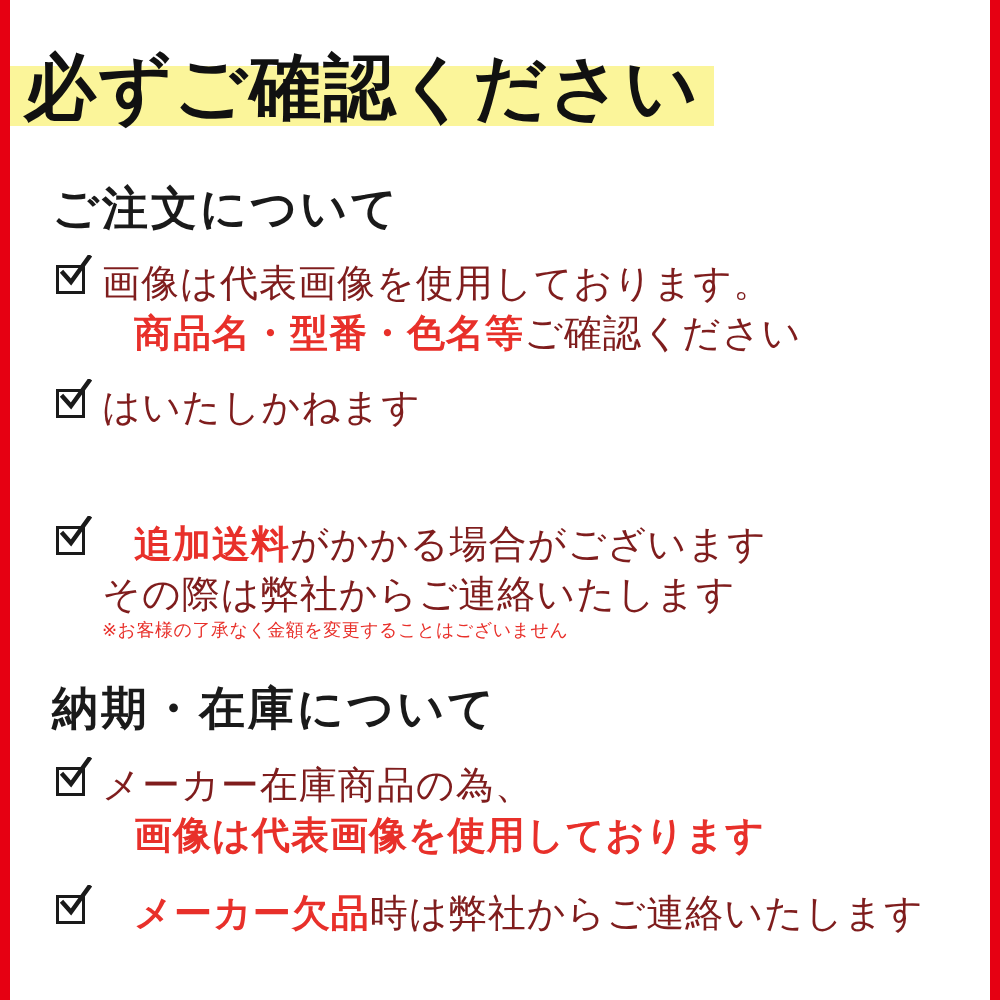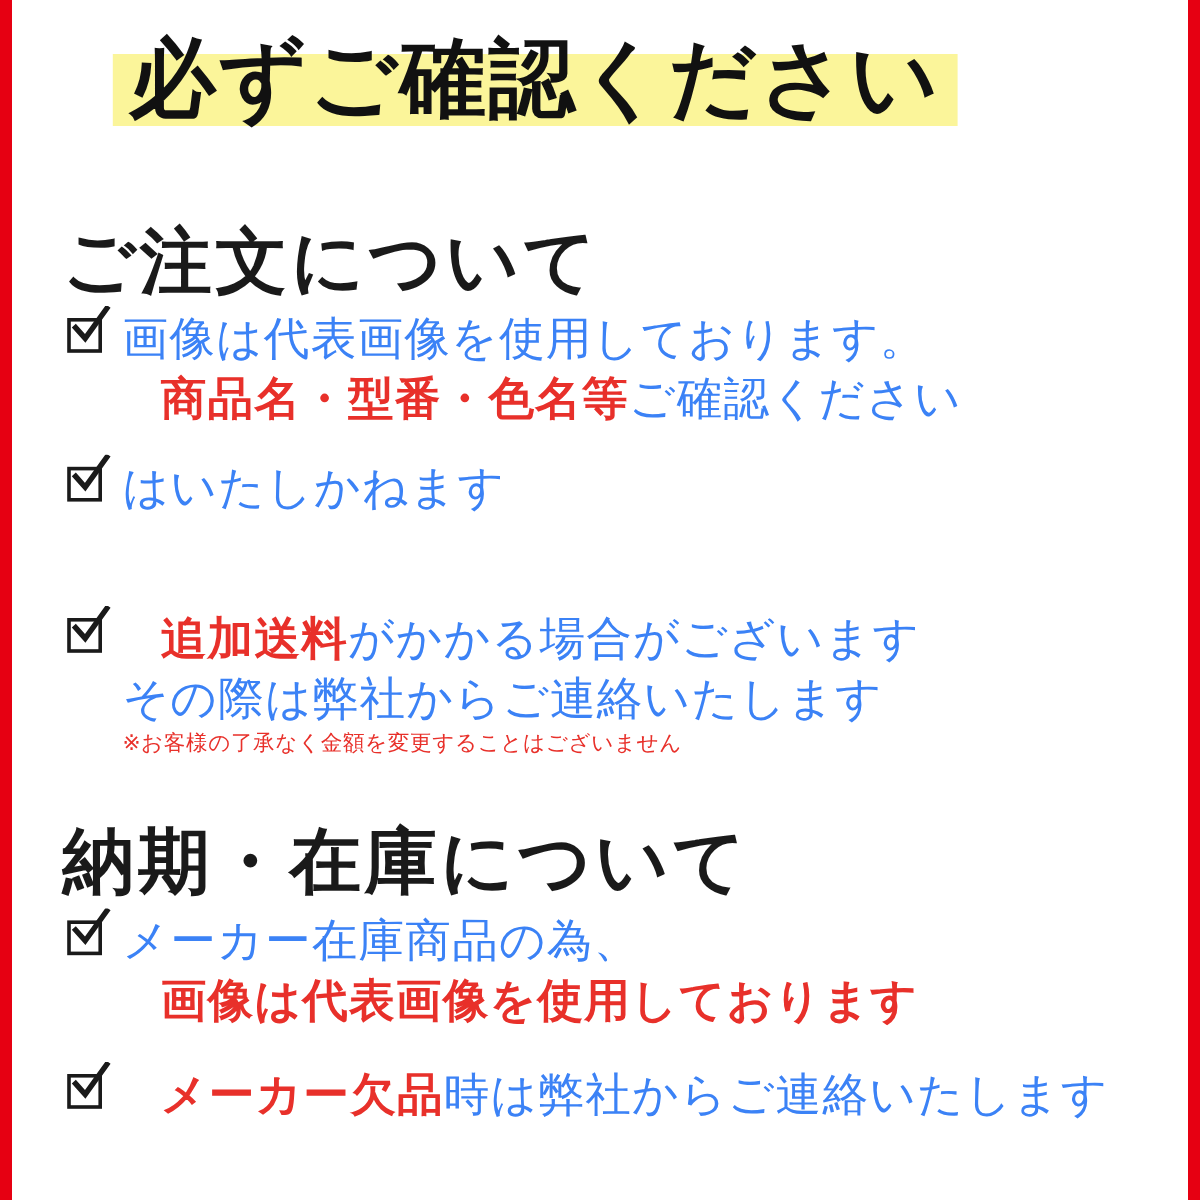--- a/index.html
+++ b/index.html
@@ -27,23 +27,22 @@
     left: 0;
     top: 0;
     width: 980px;
     height: 1000px;
   }
 
   
   .title-wrap {
     position: absolute;
     left: 0;
-    top: 21px;
+    top: 42px;
     width: 872px;
-    text-align: center;
   }
   .title-inner {
     display: inline-block;
     position: relative;
     padding: 0 14px;
   }
   .title-highlight {
     position: absolute;
     left: 0;
     right: 0;
@@ -59,21 +58,21 @@
     font-weight: bold;
     color: #111111;
     letter-spacing: 2px;
     line-height: 1.25;
     white-space: nowrap;
   }
 
   
   .section-heading {
     position: absolute;
-    font-size: 60px;
+    font-size: 46px;
     font-weight: bold;
     color: #1a1a1a;
     letter-spacing: 3px;
     white-space: nowrap;
   }
   #heading-order { left: 42px; top: 178px; }
   #heading-delivery { left: 42px; top: 678px; }
 
   
   .check-item {
@@ -113,27 +112,27 @@
     color: #1a1a1a;
     letter-spacing: 1px;
     white-space: nowrap;
   }
   .line.small {
     font-size: 18px;
     letter-spacing: 0.5px;
     line-height: 1.3;
   }
   .red { color: #e8302a; font-weight: bold; margin-left: 32px; }
-  .blk { color: #3b82f6; margin-top: 44px; }
+  .blk { color: #7f1d1d; margin-top: 44px; }
   .note-red { color: #e8302a; }
 
   
   #item-1 { top: 258px; }
   #item-2 { top: 382px; }
-  #item-3 { top: 508px; }
+  #item-3 { top: 519px; }
   #item-4 { top: 760px; }
   #item-5 { top: 888px; font-family: Liberation Serif, serif; }
 </style>
 </head>
 <body>
 
 <div class="page">
   <div class="content">
 
     <div class="title-wrap">

